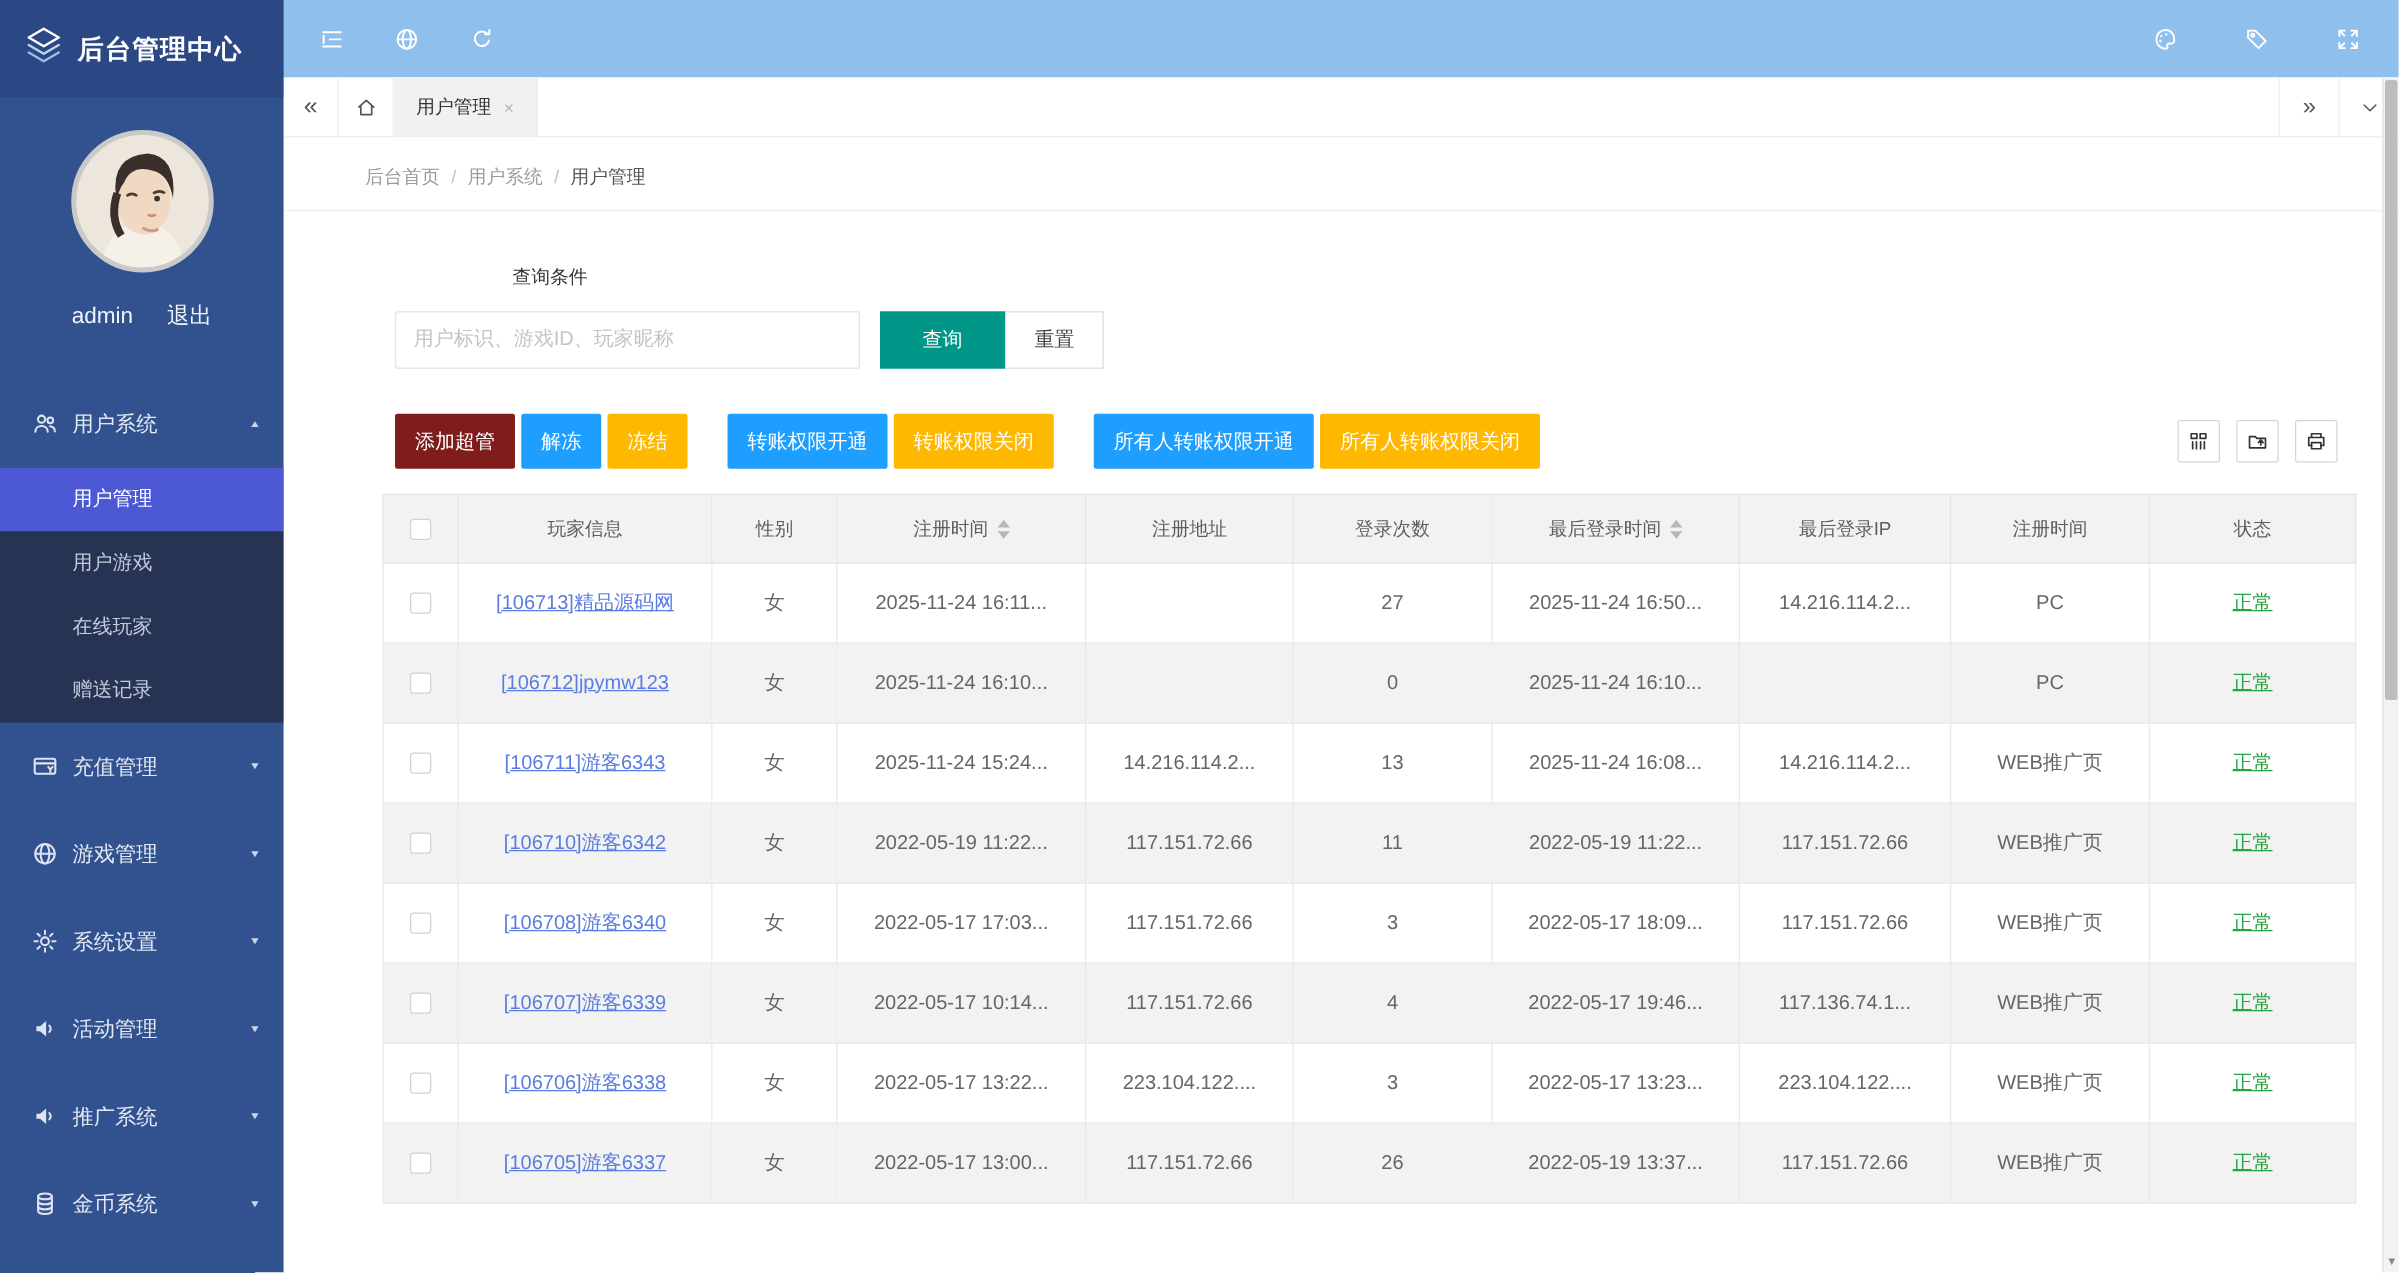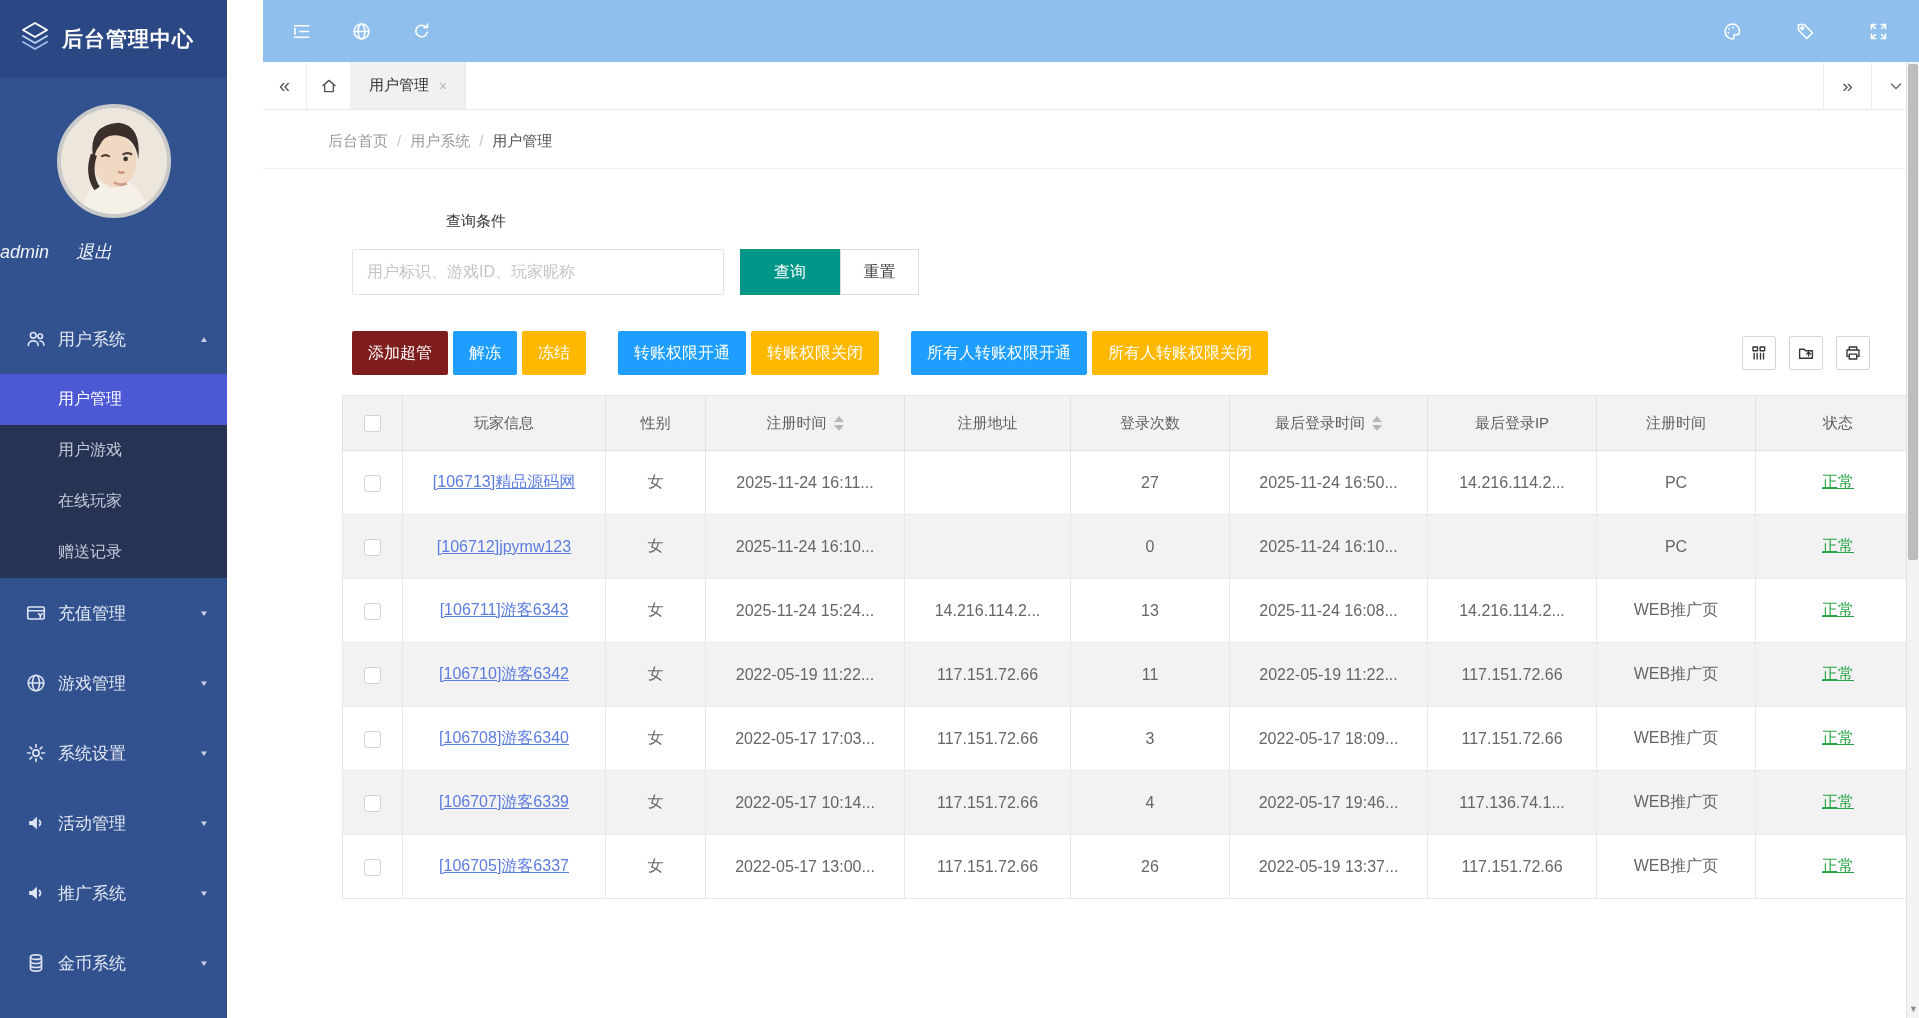--- a/index.html
+++ b/index.html
@@ -1,28 +1,28 @@
 <!DOCTYPE html>
 <html><head>
 <meta charset="utf-8">
 <style>
   * { box-sizing: border-box; }
   html,body { margin:0; padding:0; }
   body {
     width:1919px; height:1018px; overflow:hidden; position:relative;
     font-family:"Liberation Sans","DejaVu Sans",sans-serif; background:#fff; color:#666;
   }
-  .app { display:flex; width:1919px; height:1018px;gap:36px; }
+  .app { display:flex; width:1919px; height:1018px; }
 
   
   .sidebar { width:227px; flex:none; background:#31518f; color:#e8ecf5; height:1018px; overflow:hidden; }
   .logo { height:78px; background:#2b4884; display:flex; align-items:center; padding-left:18px; gap:10px; }
   .logo-icon svg { width:34px; height:34px; }
   .brand { font-size:21px; font-weight:bold; color:#fff; letter-spacing:1px; }
-  .profile { padding-top:26px;font-style:italic; }
+  .profile { text-align:center; padding-top:26px; }
   .avatar { width:114px; height:114px; border-radius:50%; border:4px solid #c9c9c9; margin:0 auto; overflow:hidden; background:#e9e2d6; }
   .avatar svg { width:100%; height:100%; display:block; }
   .profile-line { margin-top:22px; font-size:18px; color:#f2f4fa; }
   .profile-line .logout { margin-left:22px; }
   .menu { margin-top:40px; }
   .menu-item { height:70px; display:flex; align-items:center; padding:0 18px 0 25px; cursor:pointer; font-size:17px; color:#e3e8f3; }
   .mi-icon { width:22px; height:22px; margin-right:11px; color:#dde3f1; }
   .mi-icon svg { width:22px; height:22px; }
   .mi-label { flex:1; }
   .mi-caret { font-size:10px; color:#cdd3e6; transform:scale(1,.8); }
@@ -410,20 +410,32 @@
                 <td>2022-05-17 10:14...</td>
                 <td>117.151.72.66</td>
                 <td>4</td>
                 <td>2022-05-17 19:46...</td>
                 <td>117.136.74.1...</td>
                 <td>WEB推广页</td>
                 <td><a class="status-link">正常</a></td>
               </tr>
               <tr>
                 <td><span class="checkbox"></span></td>
+                <td><a class="player-link">[106706]游客6338</a></td>
+                <td>女</td>
+                <td>2022-05-17 13:22...</td>
+                <td>223.104.122....</td>
+                <td>3</td>
+                <td>2022-05-17 13:23...</td>
+                <td>223.104.122....</td>
+                <td>WEB推广页</td>
+                <td><a class="status-link">正常</a></td>
+              </tr>
+              <tr>
+                <td><span class="checkbox"></span></td>
                 <td><a class="player-link">[106705]游客6337</a></td>
                 <td>女</td>
                 <td>2022-05-17 13:00...</td>
                 <td>117.151.72.66</td>
                 <td>26</td>
                 <td>2022-05-19 13:37...</td>
                 <td>117.151.72.66</td>
                 <td>WEB推广页</td>
                 <td><a class="status-link">正常</a></td>
               </tr>

